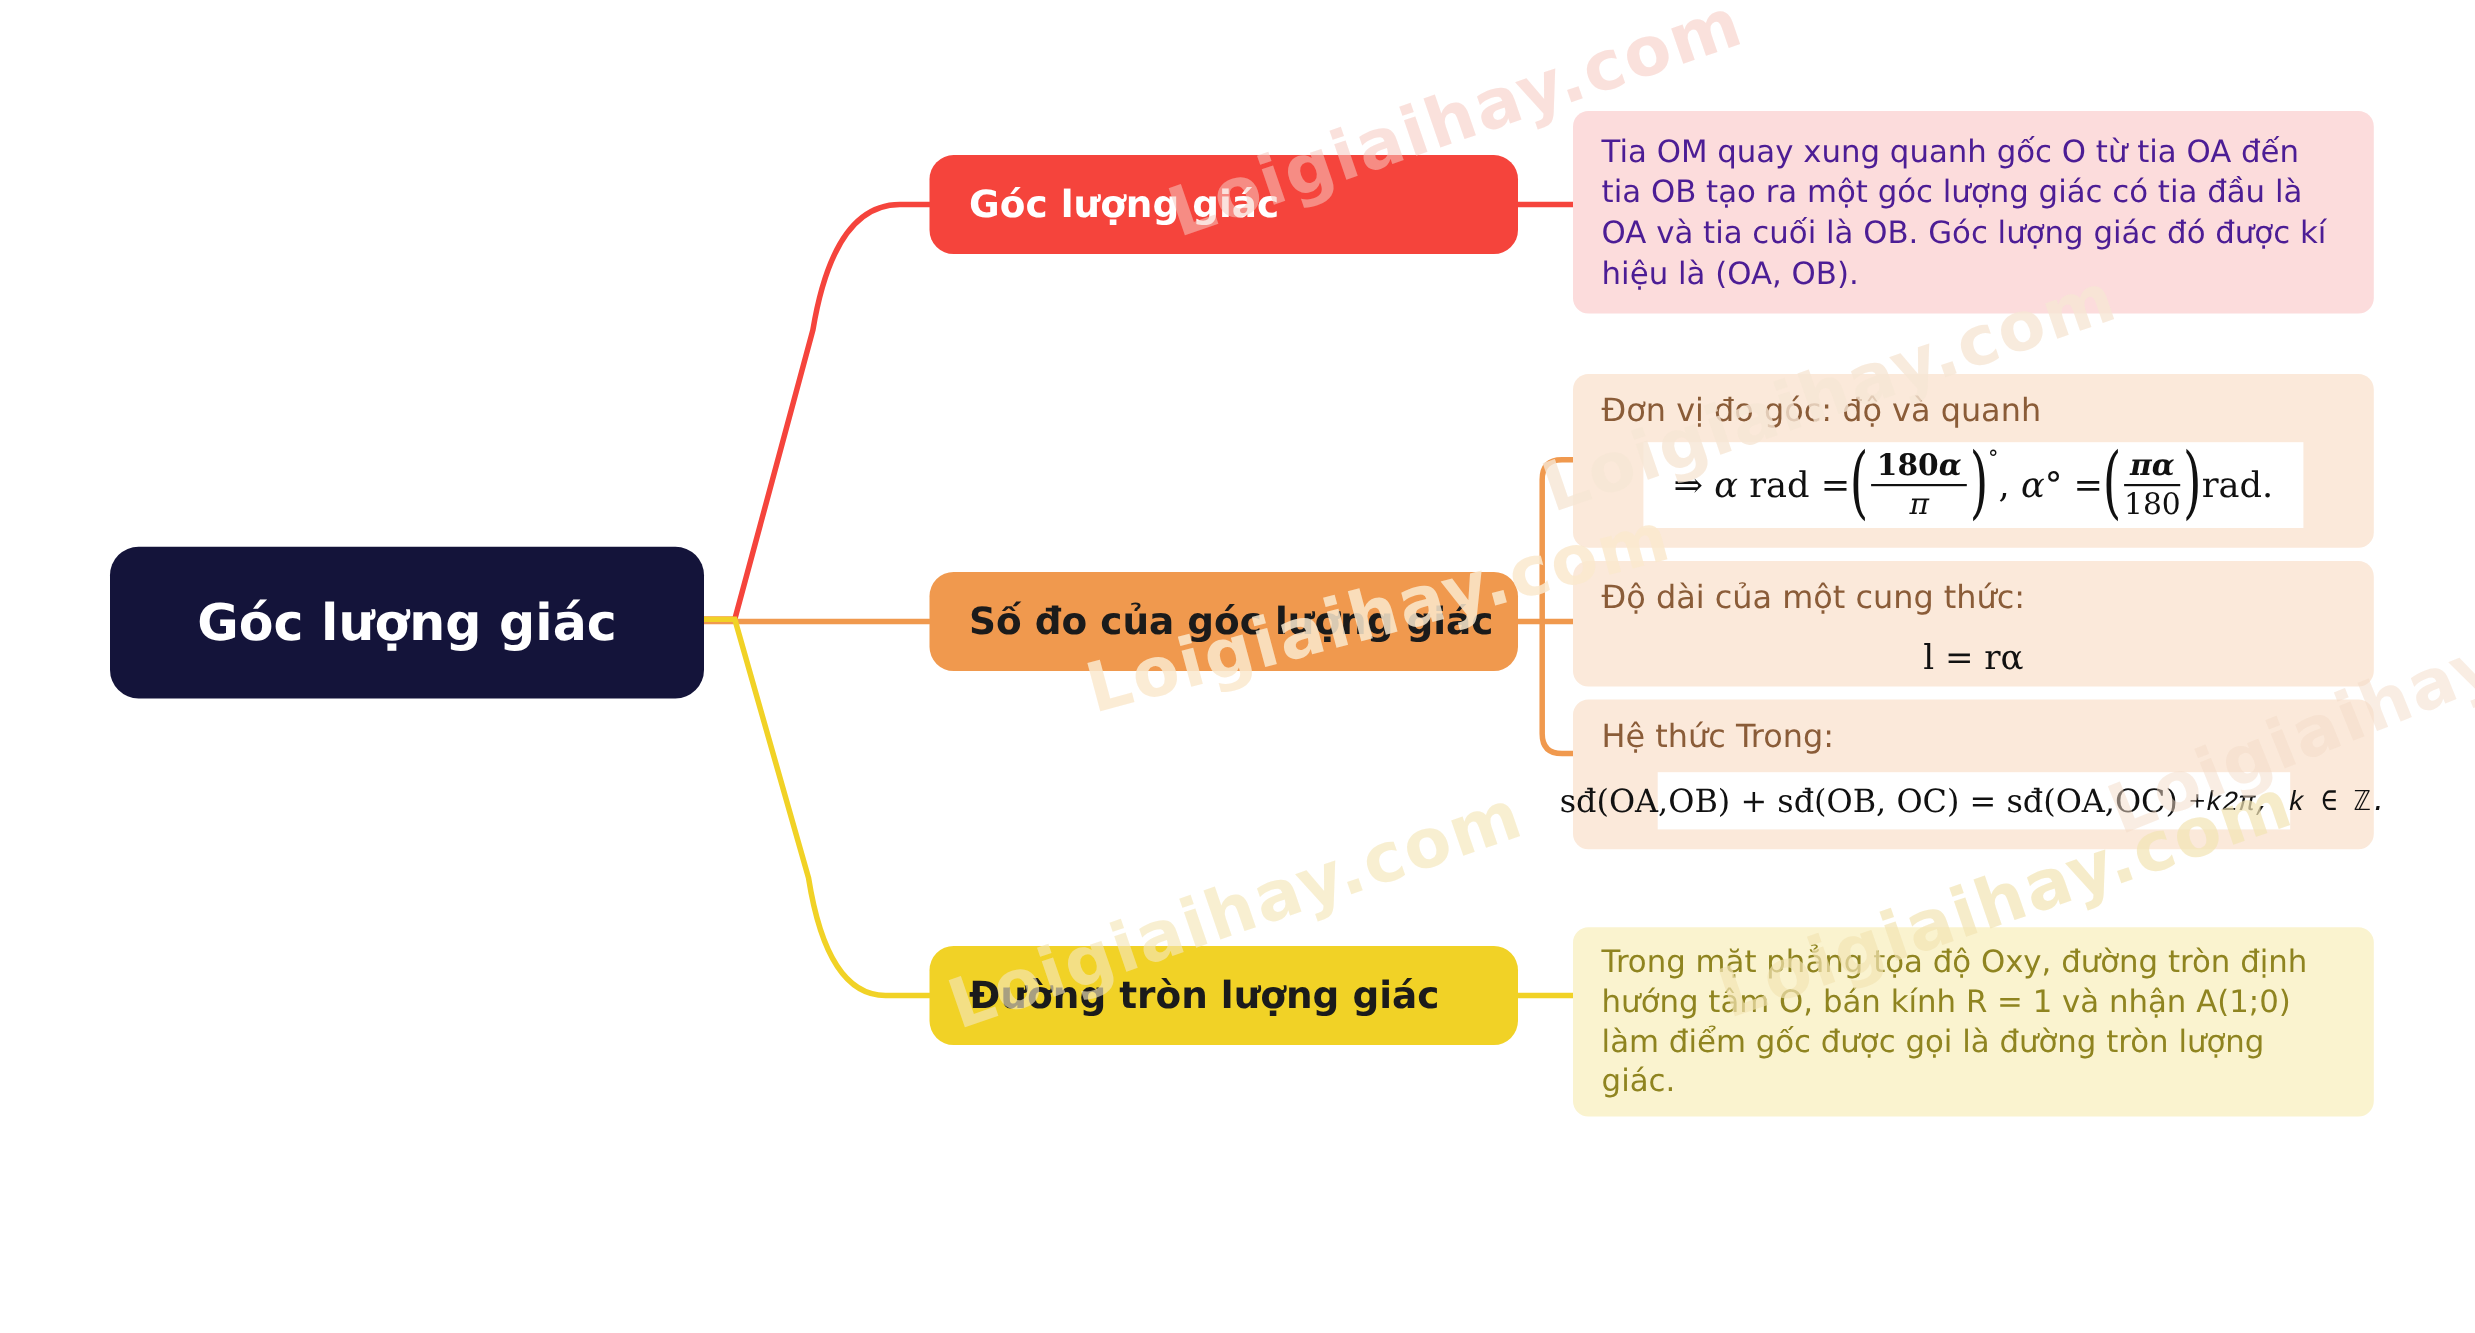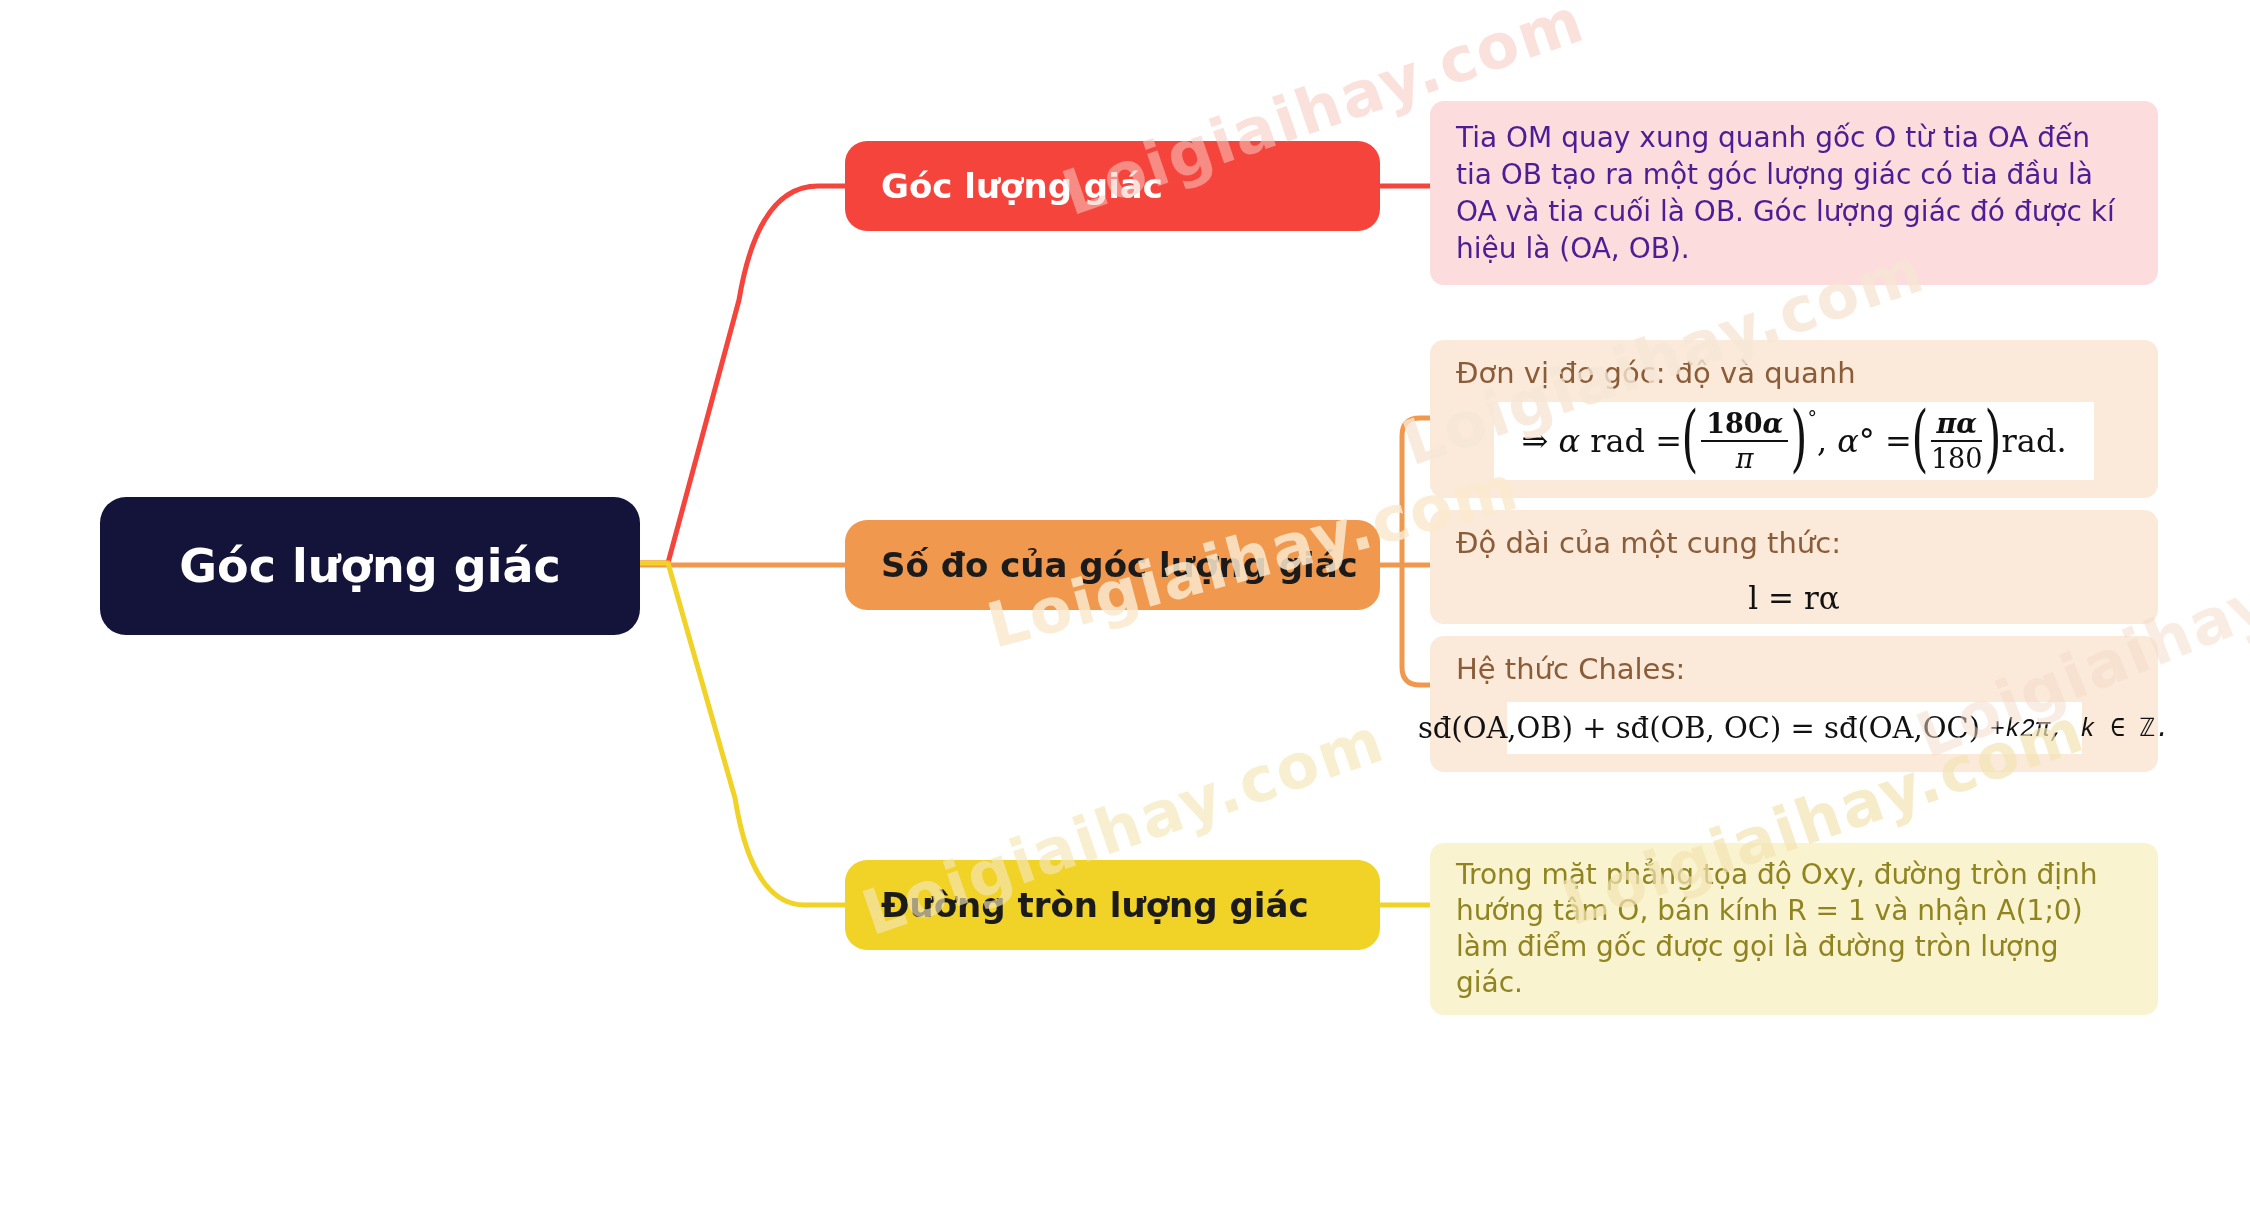--- a/index.html
+++ b/index.html
@@ -109,21 +109,21 @@
         </span><span class="paren">)</span><span>rad.</span>
     </div>
   </div>
 
   <div class="notebox note-peach peach-2">
     <div class="heading">Độ dài của một cung thức:</div>
     <div class="arc-formula">l = rα</div>
   </div>
 
   <div class="notebox note-peach peach-3">
-    <div class="heading">Hệ thức Chales:</div>
+    <div class="heading">Hệ thức Trong:</div>
     <div class="formula-strip strip-chales">
       <span>sđ(OA,OB) + sđ(OB, OC) = sđ(OA,OC)</span>
       <span class="chales-tail">+k2π, k ∈ ℤ.</span>
     </div>
   </div>
 
   <div class="node node-topic node-yellow">
     <span class="label">Đường tròn lượng giác</span>
   </div>
   <div class="notebox note-yellow">

